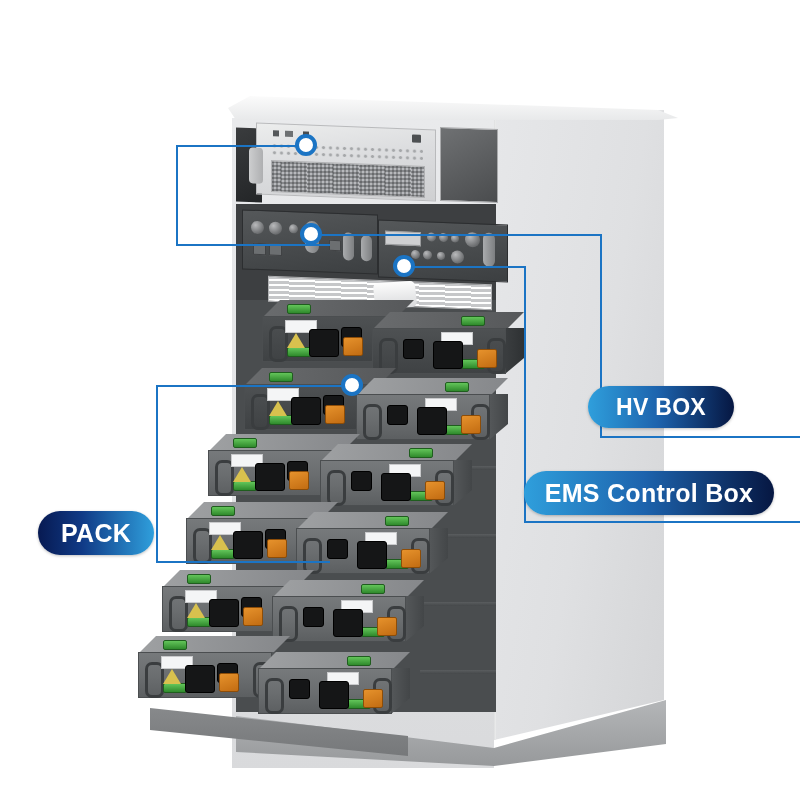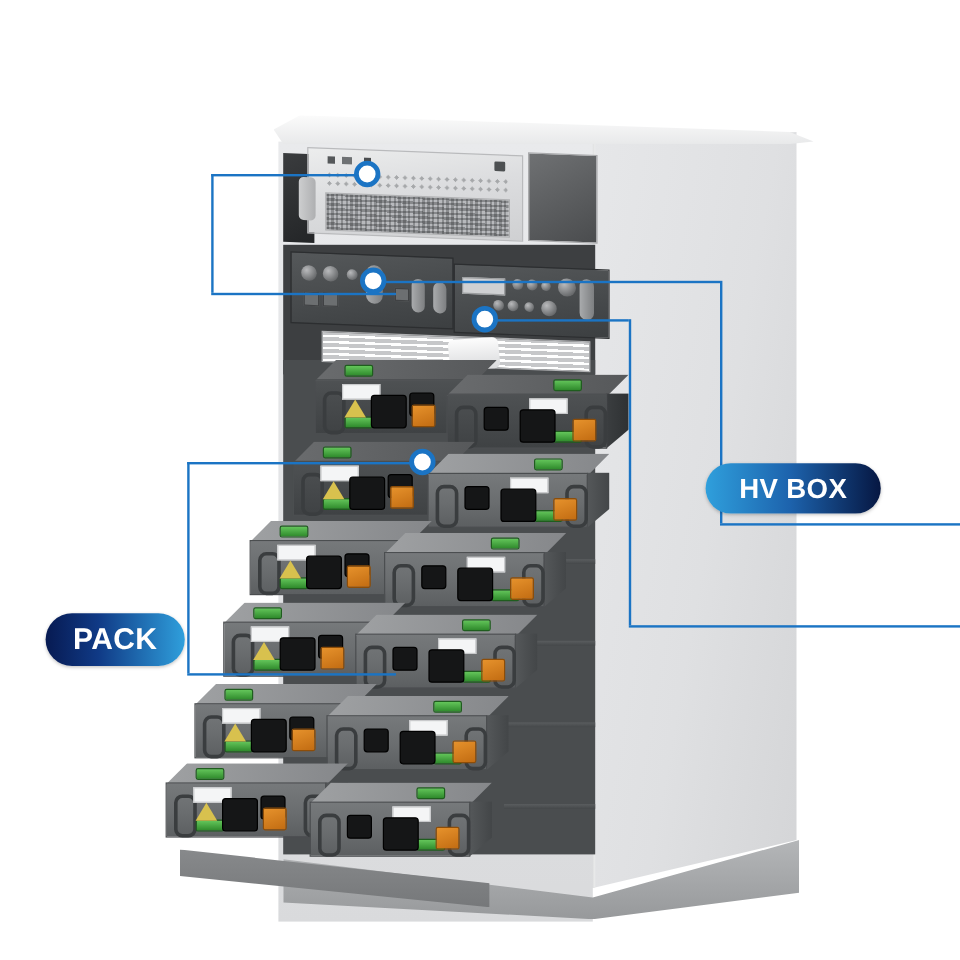--- a/index.html
+++ b/index.html
@@ -400,13 +400,14 @@
       <div class="ln lnh" style="left: 600px; top: 436px; width: 200px; height: 2px;"></div>
       <div class="dot" style="left: 300px; top: 223px;"></div>
       <div class="ln lnh" style="left: 404px; top: 266px; width: 120px; height: 2px;"></div>
       <div class="ln lnv" style="left: 524px; top: 266px; width: 2px; height: 255px;"></div>
       <div class="ln lnh" style="left: 524px; top: 521px; width: 276px; height: 2px;"></div>
       <div class="dot" style="left: 393px; top: 255px;"></div>
     </div>
 
   <div class="pill dark-right pill-hv">HV BOX</div>
   <div class="pill dark-left pill-pack">PACK</div>
+  <div class="pill dark-right pill-ems">EMS Control Box</div>
 </div>
 
 </body></html>

